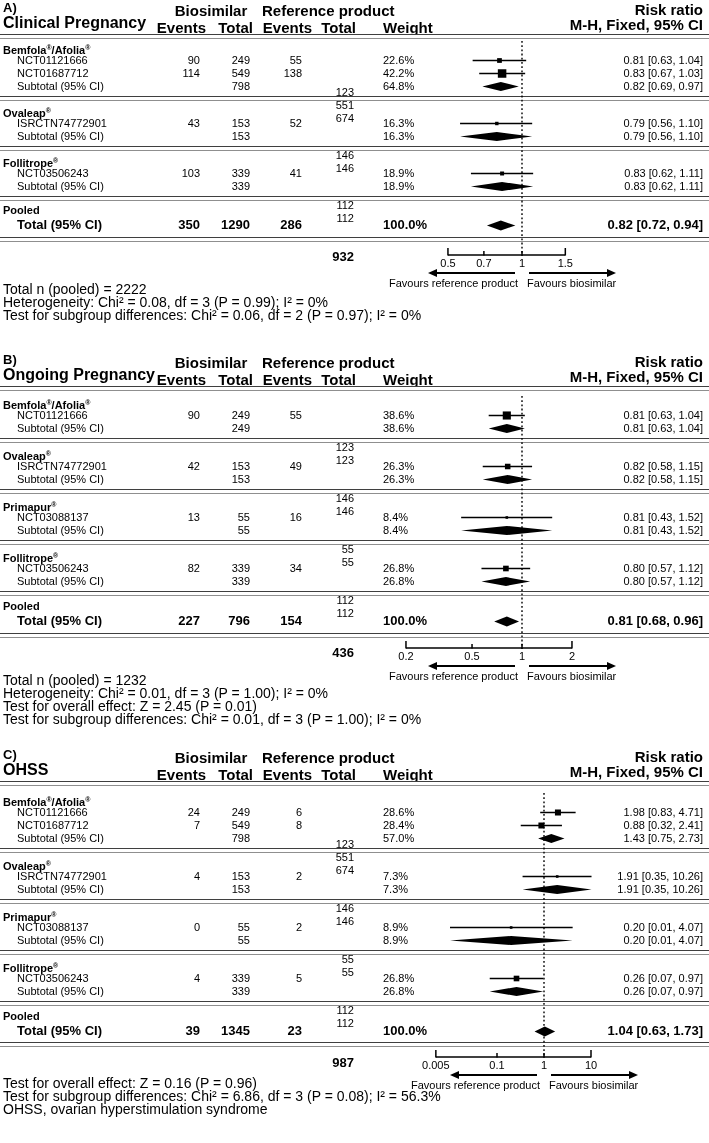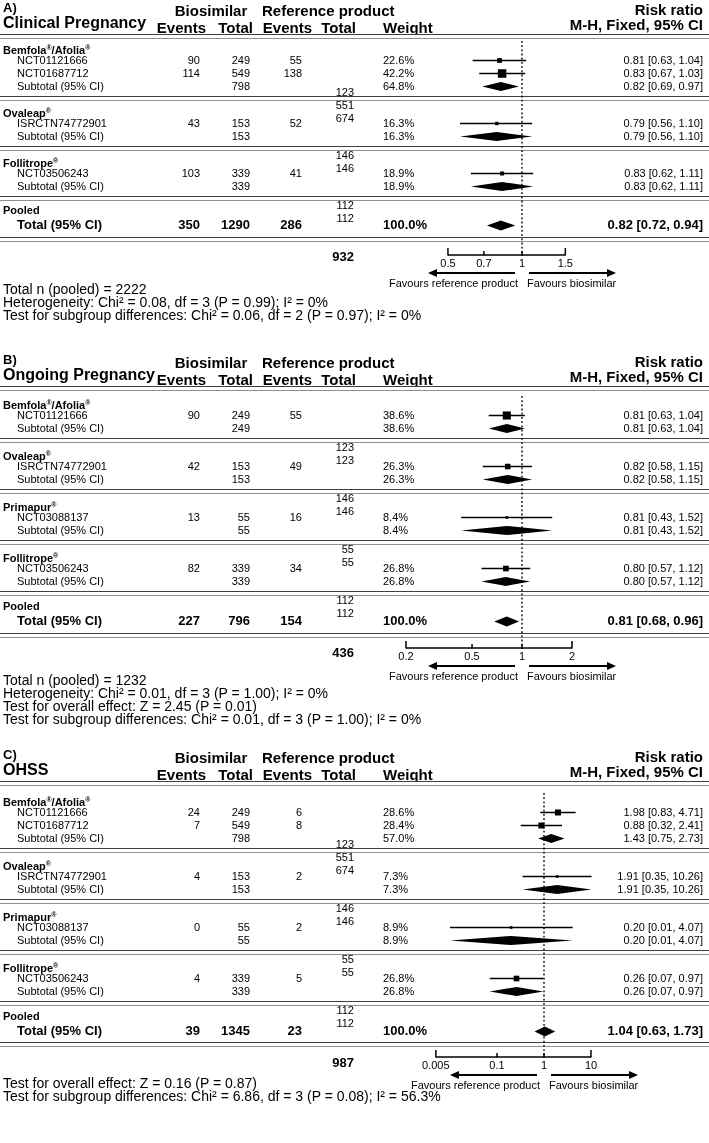--- a/index.html
+++ b/index.html
@@ -433,22 +433,23 @@
         </div>
         <div class="sep" style="margin-top: 2px;"></div>
       </div>
       <div class="tick-label" style="left: 435.852px; top: 312px;">0.005</div>
       <div class="tick-label" style="left: 497px; top: 312px;">0.1</div>
       <div class="tick-label" style="left: 544px; top: 312px;">1</div>
       <div class="tick-label" style="left: 591px; top: 312px;">10</div>
       <div class="fav left" style="left: 370px; width: 170px; top: 332px;">Favours reference product</div>
       <div class="fav" style="left: 549px; width: 170px; top: 332px;">Favours biosimilar</div>
       <div class="footnotes" style="top: 330px;">
-        <div>Test for overall effect: Z = 0.16 (P = 0.87)</div>
+        <div>Test for overall effect: Z = 0.16 (P = 0.96)</div>
         <div>Test for subgroup differences: Chi² = 6.86, df = 3 (P = 0.08); I² = 56.3%</div>
+        <div>OHSS, ovarian hyperstimulation syndrome</div>
       </div>
       <svg class="plot" width="709" height="396">
         <line x1="544" y1="46" x2="544" y2="311" stroke="#000" stroke-width="1.4" stroke-dasharray="1.8,2.4"></line>
         <line x1="540.1966703416755" y1="65.5" x2="575.6319826350581" y2="65.5" stroke="#000" stroke-width="1.3"></line>
         <rect x="554.940263942292" y="62.497" width="6.006" height="6.006" fill="#000"></rect>
         <line x1="520.7420489810356" y1="78.5" x2="561.9548010010188" y2="78.5" stroke="#000" stroke-width="1.3"></line>
         <rect x="538.408685591058" y="75.518" width="5.9639999999999995" height="5.9639999999999995" fill="#000"></rect>
         <polygon points="538.1278793794099,91.5 551.3007937608579,87 564.4996444109155,91.5 551.3007937608579,96" fill="#000"></polygon>
         <line x1="522.5711980844629" y1="129.5" x2="591.5239259564624" y2="129.5" stroke="#000" stroke-width="1.3"></line>
         <rect x="555.9085682606433" y="128.2" width="2.6" height="2.6" fill="#000"></rect>

